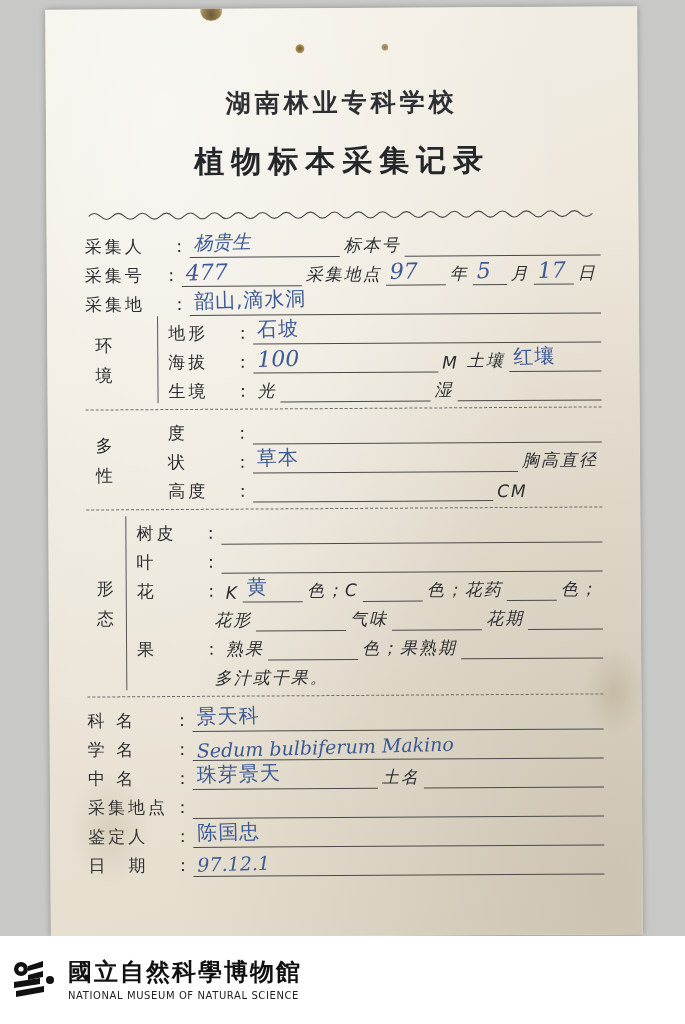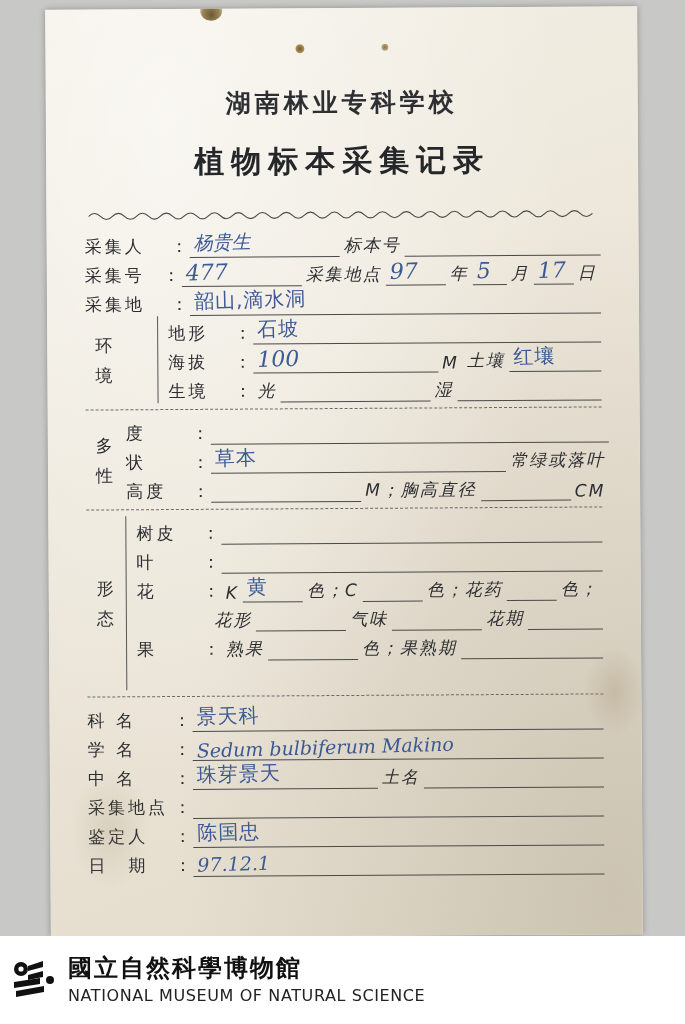--- a/index.html
+++ b/index.html
@@ -200,21 +200,21 @@
     flex: none;
   }
   .footer-text-cn {
     font-size: 24px;
     letter-spacing: 2px;
     color: #111;
     font-weight: bold;
     line-height: 1.15;
   }
   .footer-text-en {
-    font-size: 16px;
+    font-size: 10px;
     letter-spacing: 0.6px;
     color: #222;
     margin-top: 3px;
   }
 </style>
 </head>
 <body>
 
 <div class="sheet">
   <div class="pin"></div>
@@ -332,28 +332,27 @@
             <div class="colon">：</div>
             <div class="underline"></div>
           </div>
 
           <div class="row">
             <div class="lbl w3">状</div>
             <div class="colon">：</div>
             <div class="underline">
               <span class="hand cn">草本</span>
             </div>
-            <div class="mid">常绿或落叶</div>
+            <div class="mid">胸高直径</div>
           </div>
 
           <div class="row">
             <div class="lbl w3">高度</div>
             <div class="colon">：</div>
             <div class="underline fixed-150"></div>
-            <div class="mid">M；胸高直径</div>
             <div class="underline fixed-90"></div>
             <div class="mid">CM</div>
           </div>
 
         </div>
       </div>
 
       <div class="dashed"></div>
 
       <div class="group">
@@ -405,20 +404,21 @@
             <div class="colon">：</div>
             <div class="mid">熟果</div>
             <div class="underline fixed-90"></div>
             <div class="mid">色；果熟期</div>
             <div class="underline"></div>
           </div>
 
           <div class="row">
             <div class="lbl w3 nob"></div>
             <div class="colon">&nbsp;</div>
+            <div class="mid">多汁或干果。</div>
           </div>
 
         </div>
       </div>
 
       <div class="dashed"></div>
 
       <div class="row">
         <div class="lbl w4">
           <span>科</span>

